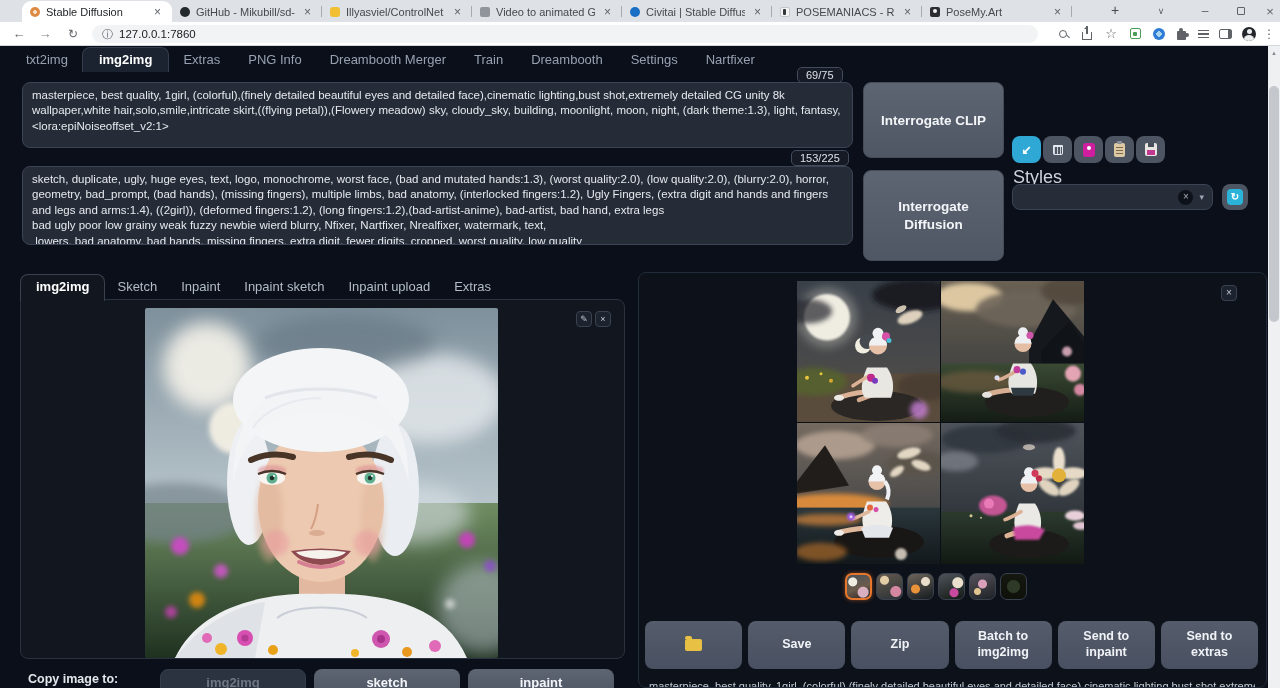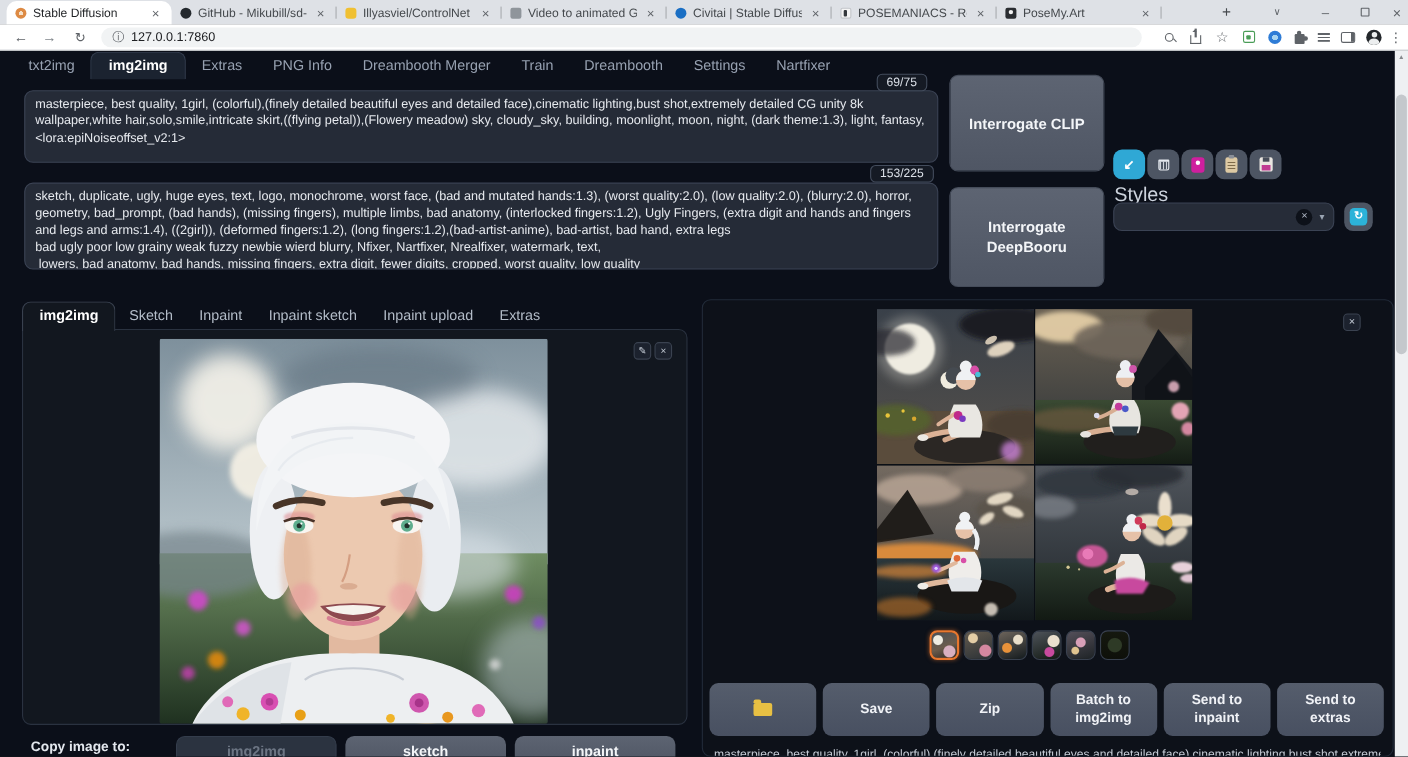--- a/index.html
+++ b/index.html
@@ -1,20 +1,20 @@
 <!DOCTYPE html>
 <html><head>
 <meta charset="utf-8">
 <style>
   html,body{margin:0;padding:0;background:#17191c;font-family:"Liberation Sans",sans-serif}
   *{box-sizing:border-box}
   #screen{position:relative;width:1280px;height:688px;overflow:hidden;background:#0b0f19}
 
   
-  .tabstrip{position:absolute;left:0;top:0;width:100%;height:22px;background:#dee1e6;display:flex;align-items:flex-end;padding-left:6px}
+  .tabstrip{position:absolute;left:0;top:0;width:100%;height:22px;background:#dee1e6;display:flex;align-items:flex-end;padding-left:22px}
   .btab{position:relative;display:flex;align-items:center;gap:6px;width:150px;height:21px;padding:0 8px;font-size:11px;color:#45494d;border-radius:9px 9px 0 0;flex:none}
   .btab.active{background:#ffffff;color:#1f2124}
   .btab:not(.active)::after{content:"";position:absolute;right:0;top:5px;height:11px;width:1px;background:#a8abaf}
   .btab-title{flex:1;overflow:hidden;white-space:nowrap}
   .btab-close{font-size:12px;color:#5f6368;flex:none;width:13px;text-align:center}
   .fav{width:10px;height:10px;border-radius:50%;flex:none}
   .fav-sd{background:radial-gradient(circle at 50% 50%,#f5e0c8 0 2px,#dd8a44 2px)}
   .fav-gh{background:#24292e}
   .fav-cn{background:#f0c032;border-radius:3px}
   .fav-gif{background:#8f959b;border-radius:2px}
@@ -73,21 +73,21 @@
   
   .prompt-box{position:absolute;background:#252b37;border:1px solid #3b4354;border-radius:8px;color:#e6e9ee;font-size:11.5px;line-height:1.34;padding:5px 9px;white-space:pre-wrap;overflow:hidden}
   #prompt1{left:22px;top:82px;width:831px;height:66px}
   #prompt2{left:22px;top:166px;width:831px;height:79px}
   .counter{position:absolute;background:#151a24;border:1px solid #434c5c;border-radius:5px;color:#dbe0e8;font-size:11px;padding:1px 8px;z-index:3}
   #counter1{left:797px;top:67px}
   #counter2{left:791px;top:150px}
 
   
   .btn-grey{background:linear-gradient(180deg,#5d6472,#4f5664);color:#f3f5f8;border:1px solid #454c5a;border-radius:8px;display:flex;align-items:center;justify-content:center;text-align:center;font-weight:bold}
-  #btn-iclip{position:absolute;left:863px;top:68px;width:141px;height:88px;font-size:13.5px}
+  #btn-iclip{position:absolute;left:863px;top:82px;width:141px;height:76px;font-size:13.5px}
   #btn-ideep{position:absolute;left:863px;top:170px;width:141px;height:91px;font-size:13.5px;line-height:1.3;padding:0 18px}
   #btn-generate{position:absolute;left:1012px;top:78px;width:236px;height:50px;background:linear-gradient(180deg,#f07e2d,#e96c15);border-radius:8px;color:#fff;font-weight:bold;font-size:14.5px;display:flex;align-items:center;justify-content:center}
   .minibtns{position:absolute;left:1012px;top:136px;display:flex;gap:2px}
   .minibtn{width:29px;height:27px;border-radius:8px;background:#4d5563;display:flex;align-items:center;justify-content:center}
   .minibtn.blue{background:#2fa8d5;color:#fff;font-size:12px;font-weight:bold}
   .gi-trash{width:10px;height:10px;border:1px solid #e3e7ee;border-top:2px solid #e3e7ee;border-radius:1px 1px 2px 2px;background:repeating-linear-gradient(90deg,rgba(227,231,238,.85) 0 1px,transparent 1px 3px)}
   .gi-card{width:12px;height:14px;background:#cf1f9e;border-radius:3px;position:relative}
   .gi-card::before{content:"";position:absolute;left:4px;top:3px;width:4px;height:4px;background:#fff;border-radius:50%}
   .gi-clip{width:11px;height:14px;background:#ddc9a3;border-radius:2px;position:relative}
   .gi-clip::before{content:"";position:absolute;left:3px;top:-2px;width:5px;height:3px;background:#8a8f98;border-radius:1px}
@@ -295,21 +295,21 @@
 
   <div class="prompt-box" id="prompt1">masterpiece, best quality, 1girl, (colorful),(finely detailed beautiful eyes and detailed face),cinematic lighting,bust shot,extremely detailed CG unity 8k wallpaper,white hair,solo,smile,intricate skirt,((flying petal)),(Flowery meadow) sky, cloudy_sky, building, moonlight, moon, night, (dark theme:1.3), light, fantasy,
 &lt;lora:epiNoiseoffset_v2:1&gt;</div>
   <div class="counter" id="counter1">69/75</div>
   <div class="prompt-box" id="prompt2">sketch, duplicate, ugly, huge eyes, text, logo, monochrome, worst face, (bad and mutated hands:1.3), (worst quality:2.0), (low quality:2.0), (blurry:2.0), horror, geometry, bad_prompt, (bad hands), (missing fingers), multiple limbs, bad anatomy, (interlocked fingers:1.2), Ugly Fingers, (extra digit and hands and fingers and legs and arms:1.4), ((2girl)), (deformed fingers:1.2), (long fingers:1.2),(bad-artist-anime), bad-artist, bad hand, extra legs
 bad ugly poor low grainy weak fuzzy newbie wierd blurry, Nfixer, Nartfixer, Nrealfixer, watermark, text,
  lowers, bad anatomy, bad hands, missing fingers, extra digit, fewer digits, cropped, worst quality, low quality</div>
   <div class="counter" id="counter2">153/225</div>
 
   <div class="btn-grey" id="btn-iclip">Interrogate CLIP</div>
-  <div class="btn-grey" id="btn-ideep">Interrogate DeepBooru</div>
+  <div class="btn-grey" id="btn-ideep">Interrogate Diffusion</div>
 
   <div class="minibtns">
     <div class="minibtn blue">↙</div>
     <div class="minibtn">
         <span class="gi-trash"></span>
       </div>
     <div class="minibtn">
         <span class="gi-card"></span>
       </div>
     <div class="minibtn">

